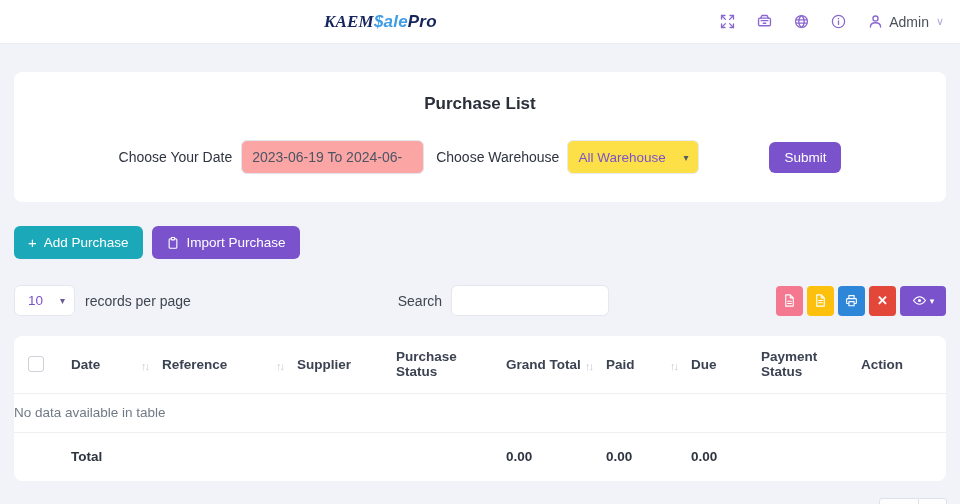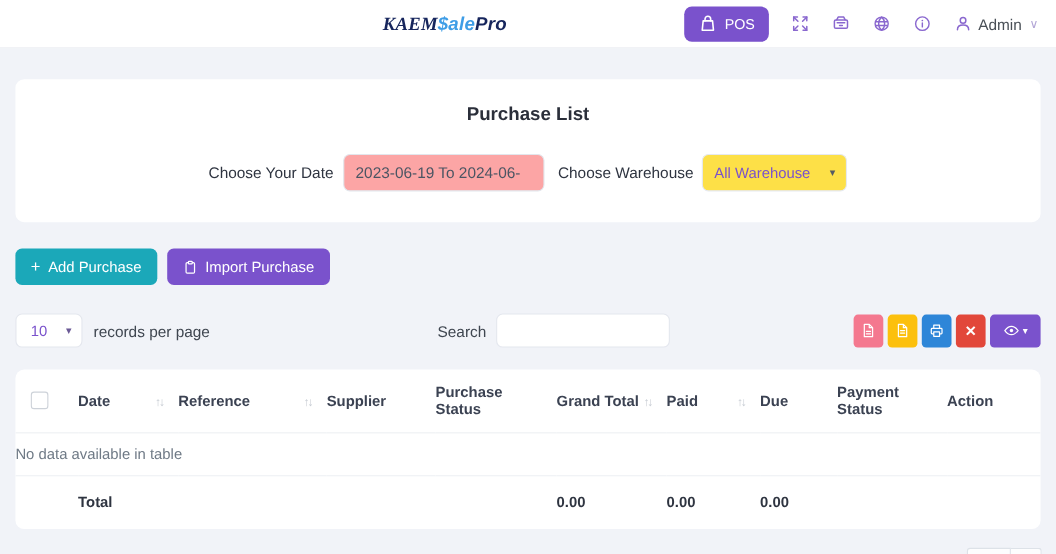--- a/index.html
+++ b/index.html
@@ -9,21 +9,21 @@
     background:#f1f3f8;
     overflow:hidden;
     position:relative;
     color:#3b4252;
   }
   
   .navbar {
     height:44px; background:#ffffff; border-bottom:1px solid #ecedf2;
     display:flex; align-items:center; padding:0 16px; position:relative;
   }
-  .logo { position:absolute; left:348px; top:0; height:44px; display:flex; align-items:center;
+  .logo { position:absolute; left:324px; top:0; height:44px; display:flex; align-items:center;
     font-size:17px; font-weight:bold; font-style:italic; letter-spacing:.2px; }
   .logo .p1 { font-family:"Liberation Serif", serif; color:var(--logo-navy,#16255c); }
   .logo .p2 { color:var(--logo-blue,#3e9de6); }
   .logo .p3 { color:var(--logo-navy,#16255c); }
   .nav-right { margin-left:auto; display:flex; align-items:center; gap:19px; }
   .pos-btn {
     background:var(--primary,#7a52cc); color:#fff; border:none; border-radius:7px;
     padding:7px 13px; font-size:13px; display:flex; align-items:center; gap:6px; cursor:pointer;
   }
   .nav-icon { color:#8a68cf; width:18px; height:18px; display:flex; align-items:center; justify-content:center; cursor:pointer; }
@@ -112,29 +112,20 @@
 </head>
 <body>
 
 <header class="navbar">
   <div class="logo">
     <span class="p1">KAEM</span>
       <span class="p2">$ale</span>
       <span class="p3">Pro</span>
   </div>
   <div class="nav-right">
-    <button class="pos-btn">
-      <span class="nav-icon" style="color:#fff">
-        <svg viewBox="0 0 20 20" fill="none" stroke="currentColor" stroke-width="1.7" stroke-linejoin="round">
-            <path d="M5 7h10l1 10H4L5 7z"></path>
-            <path d="M7 7V5a3 3 0 0 1 6 0v2" stroke-linecap="round"></path>
-          </svg>
-      </span>
-      <span>POS</span>
-    </button>
     <span class="nav-icon">
       <svg viewBox="0 0 20 20" fill="none" stroke="currentColor" stroke-width="1.6" stroke-linecap="round" stroke-linejoin="round">
           <path d="M7 3H3v4M13 3h4v4M3 13v4h4M17 13v4h-4"></path>
           <path d="M3 3l4.5 4.5M17 3l-4.5 4.5M3 17l4.5-4.5M17 17l-4.5-4.5"></path>
         </svg>
     </span>
     <span class="nav-icon">
       <svg viewBox="0 0 20 20" fill="none" stroke="currentColor" stroke-width="1.6" stroke-linecap="round" stroke-linejoin="round">
           <path d="M5.5 6L7 3h6l1.5 3"></path>
           <rect x="3" y="6" width="14" height="9" rx="1.5"></rect>
@@ -173,20 +164,21 @@
   <section class="card filter-card">
     <h1 class="filter-title">Purchase List</h1>
     <div class="filter-row">
       <label class="f-label">Choose Your Date</label>
       <input class="date-input" type="text" readonly="" value="2023-06-19 To 2024-06-" style="">
       <label class="f-label wh-label">Choose Warehouse</label>
       <div class="wh-select">
         <span>All Warehouse</span>
         <span class="caret">▾</span>
       </div>
+      <button class="submit-btn">Submit</button>
     </div>
   </section>
 
   <div class="btn-row">
     <button class="btn btn-teal">
       <span class="plus">+</span>
       <span>Add Purchase</span>
     </button>
     <button class="btn btn-purple">
       <span style="display:flex">

